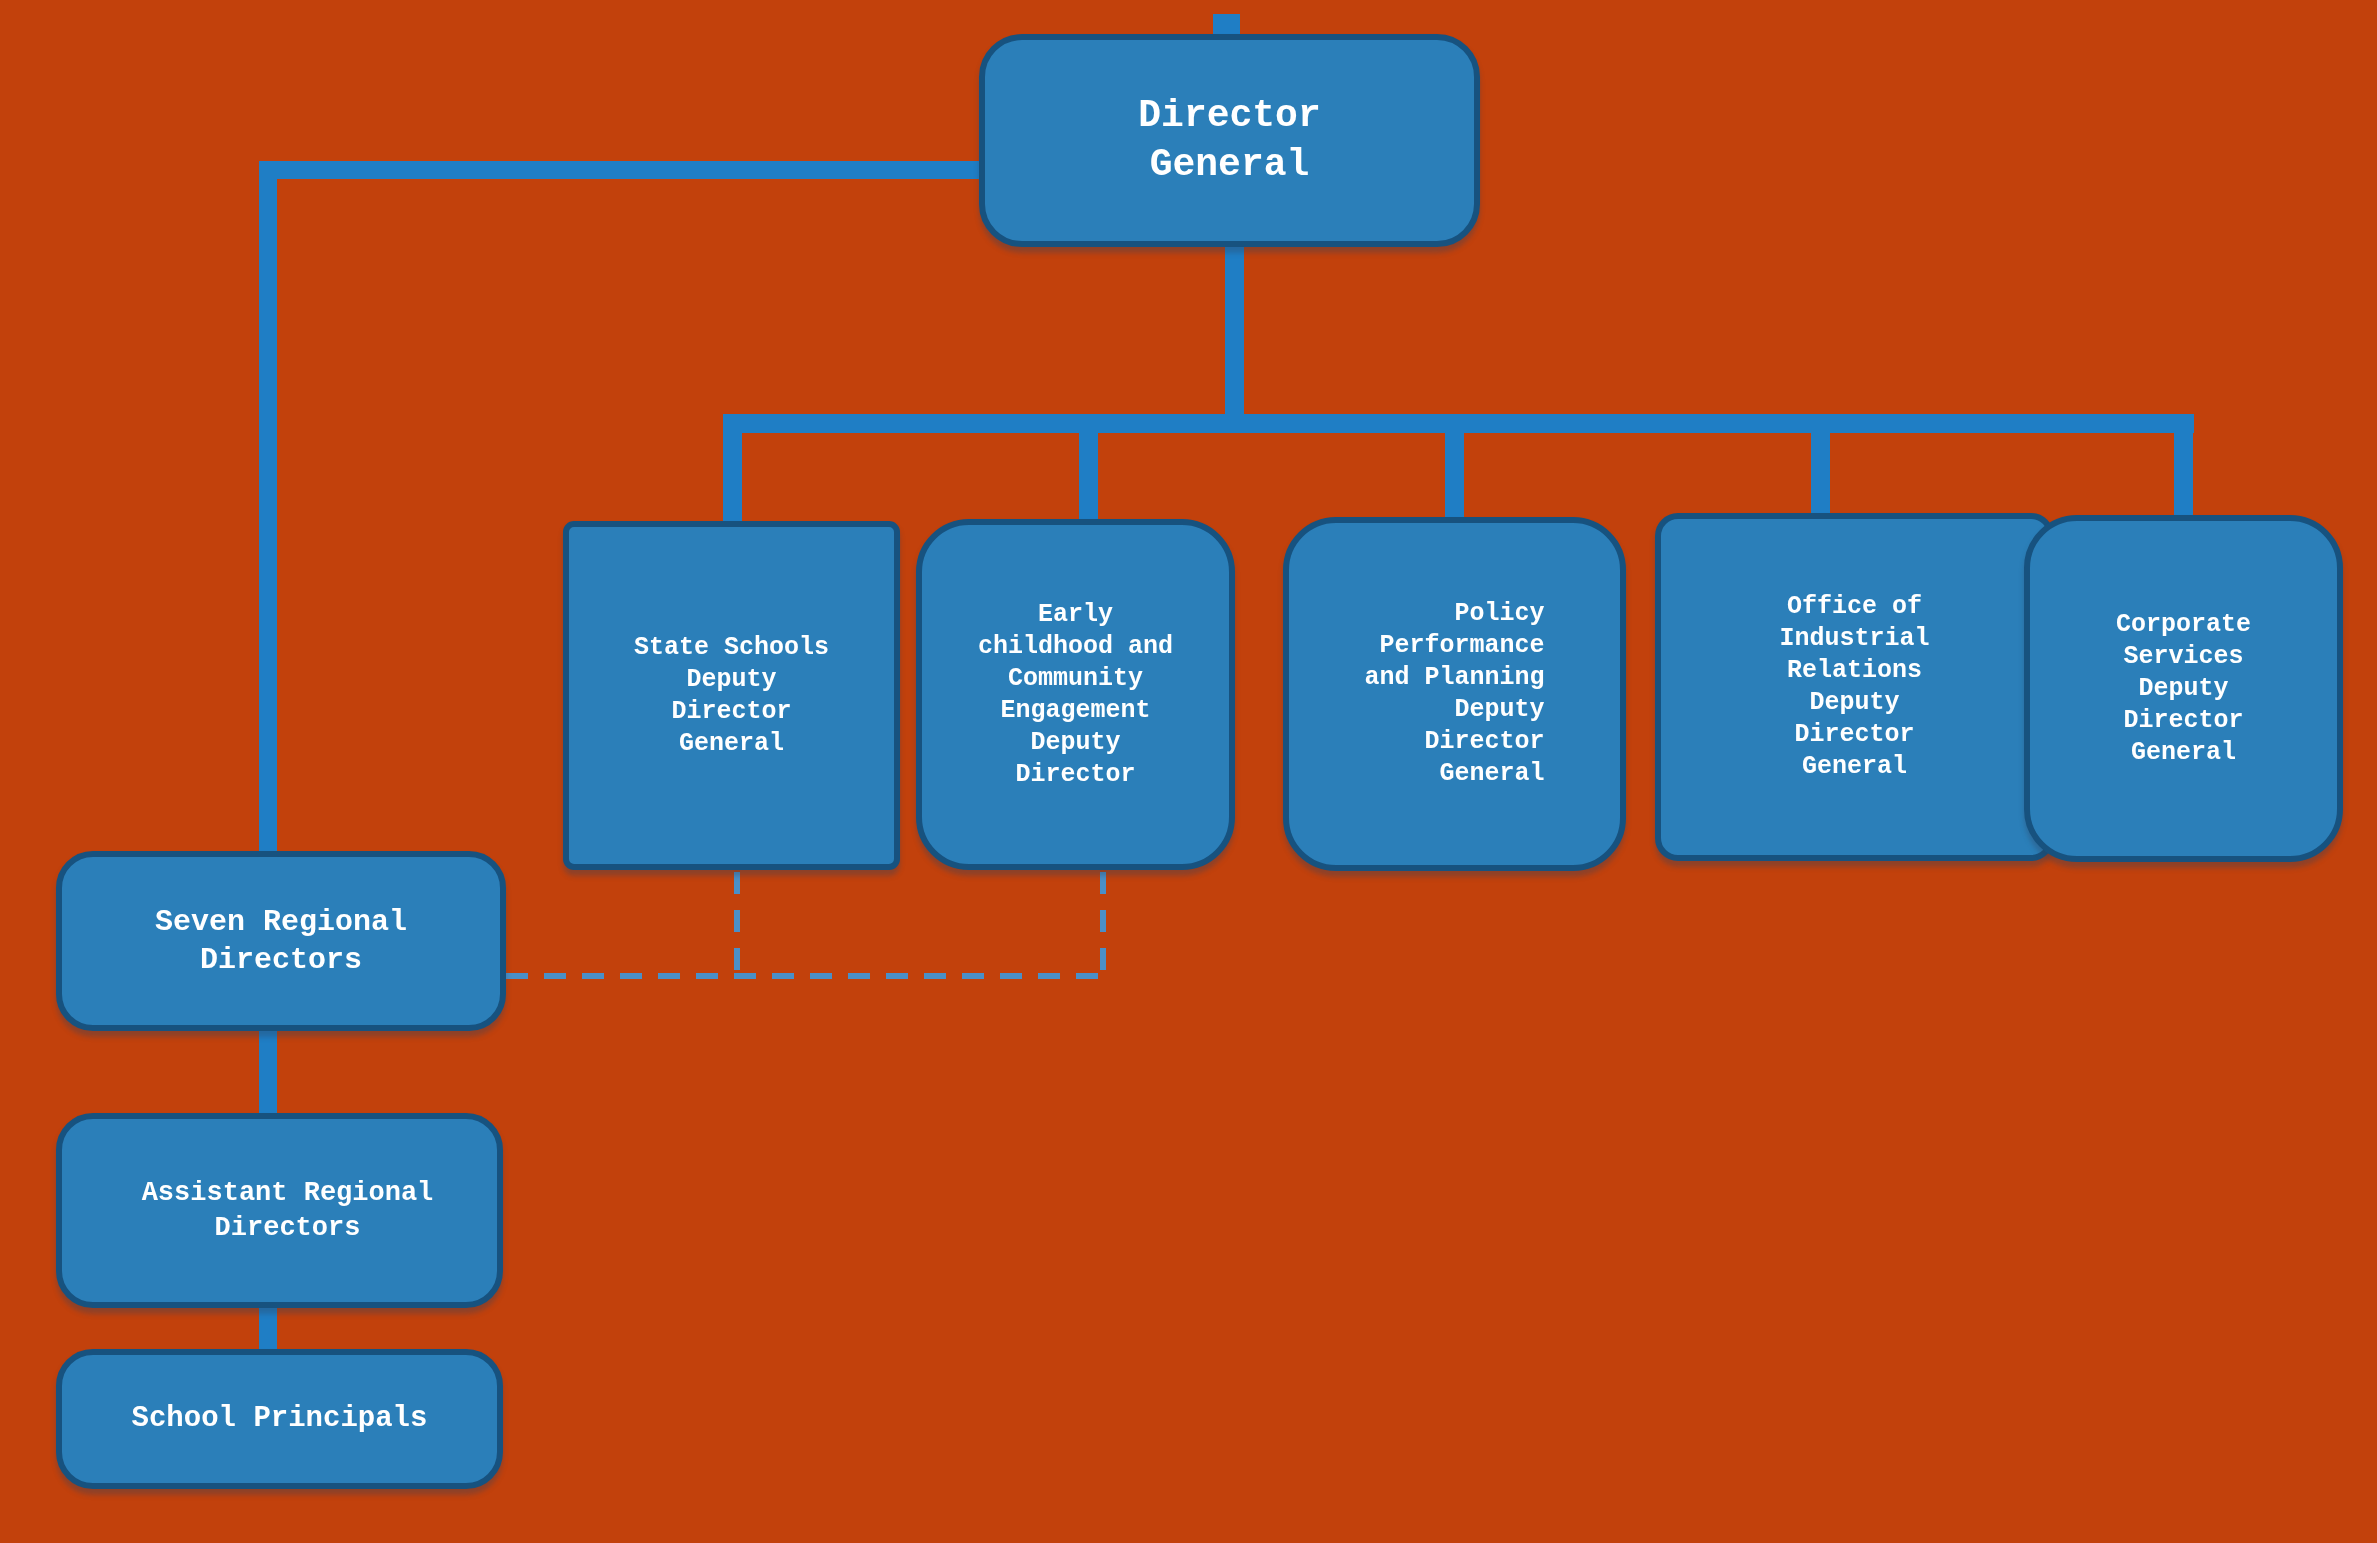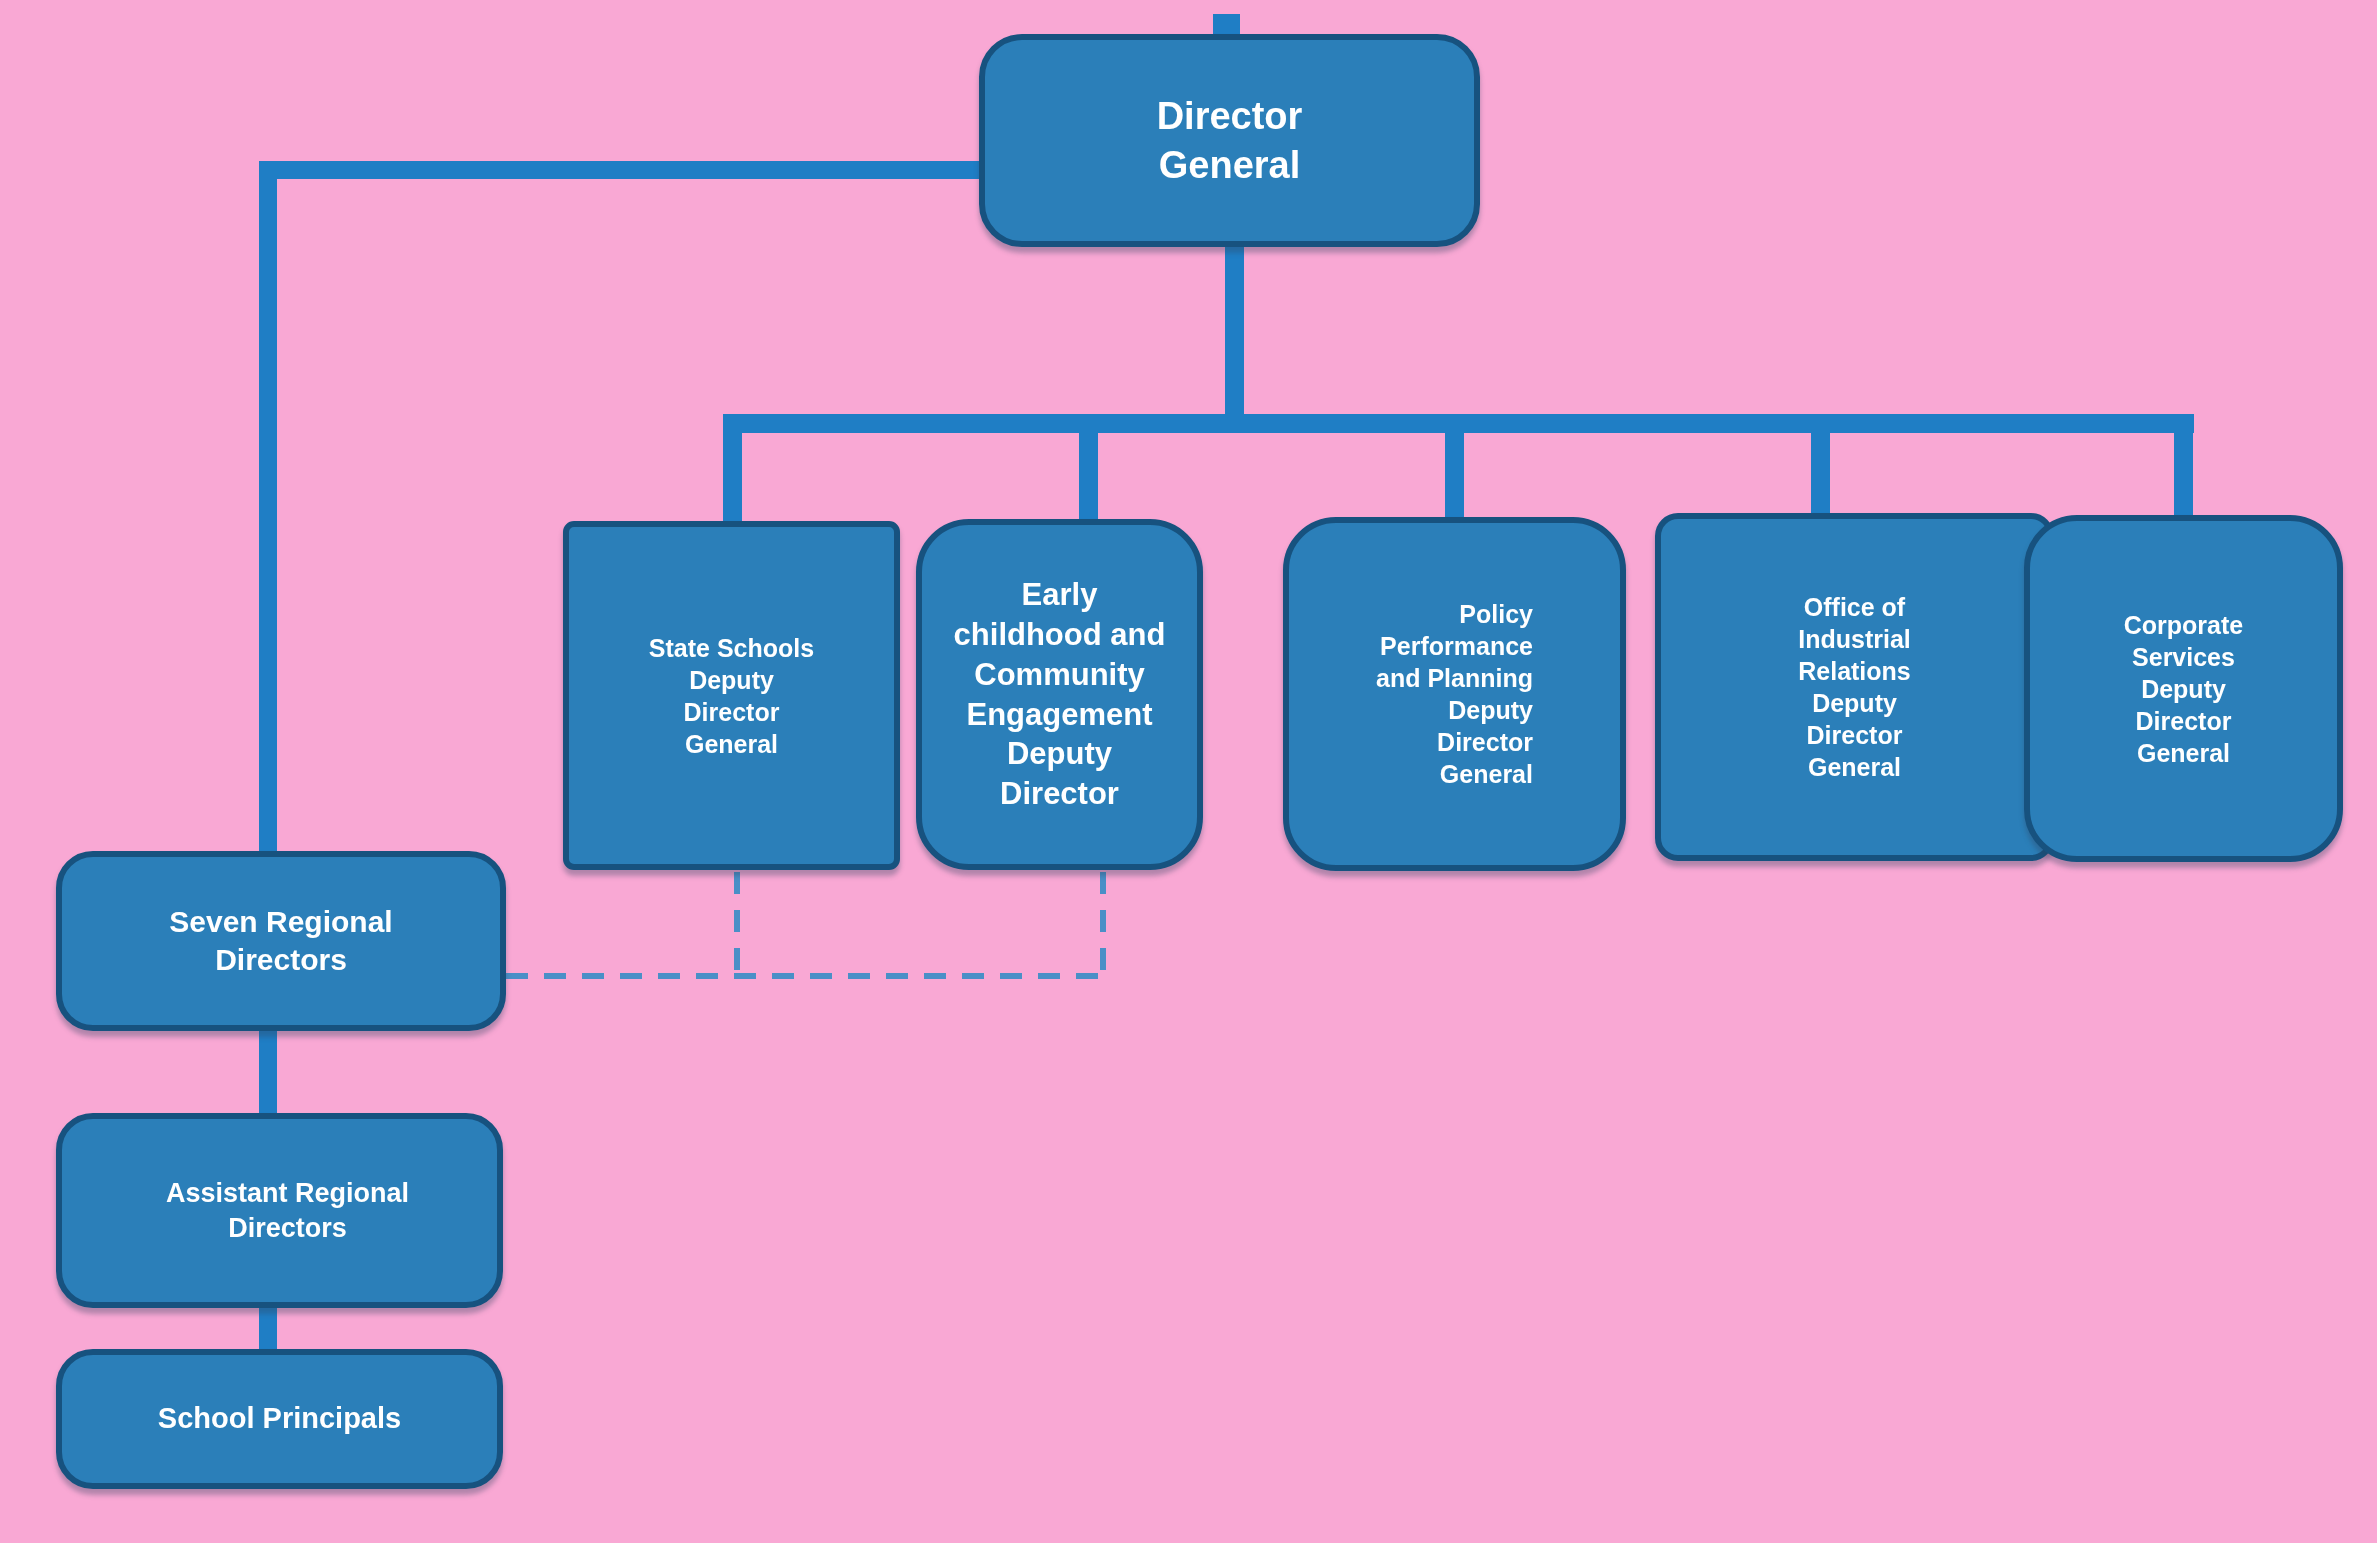--- a/index.html
+++ b/index.html
@@ -7,23 +7,23 @@
     --border:#17527f;
     --connector:#1f7ec5;
     --dashed:#4a8fc7;
     --text:#ffffff;
   }
   html,body{margin:0;padding:0;background:#ffffff;}
   .canvas{
     position:relative;
     width:2377px;
     height:1544px;
-    background:#f9a8d4;
+    background:#c2410c;
     overflow:hidden;
-    font-family:Liberation Sans, sans-serif;
+    font-family:Liberation Mono, monospace;
   }
   .node{
     position:absolute;
     box-sizing:border-box;
     background:var(--fill);
     border:6.4px solid var(--border);
     color:var(--text);
     display:flex;
     align-items:center;
     justify-content:center;
@@ -32,21 +32,21 @@
     white-space:pre-line;
     box-shadow:0 5.6px 4.8px rgba(45,65,95,0.35);
     line-height:1.28;
   }
   .line{position:absolute;background:var(--connector);}
   .dash-h{position:absolute;height:5.6px;background:repeating-linear-gradient(90deg,var(--dashed) 0 21.6px,transparent 21.6px 38px);}
   .dash-v{position:absolute;width:5.6px;background:repeating-linear-gradient(180deg,var(--dashed) 0 21.6px,transparent 21.6px 38px);}
 
   #node-director-general{left:979px;top:34px;width:501px;height:213px;border-radius:43px;font-size:38px;}
   #node-state-schools{left:563px;top:521px;width:337px;height:349px;border-radius:11px;font-size:25px;}
-  #node-early-childhood{left:916px;top:519px;width:287px;height:351px;border-radius:53px;font-size:31px;}
+  #node-early-childhood{left:916px;top:519px;width:319px;height:351px;border-radius:53px;font-size:25px;}
   #node-policy-performance{left:1283px;top:517px;width:343px;height:354px;border-radius:53px;font-size:25px;text-align:right;}
   #node-industrial-relations{left:1655px;top:513px;width:399px;height:348px;border-radius:23px;font-size:25px;}
   #node-corporate-services{left:2024px;top:515px;width:319px;height:347px;border-radius:53px;font-size:25px;}
   #node-seven-regional{left:56px;top:851px;width:450px;height:180px;border-radius:37px;font-size:30px;}
   #node-assistant-regional{left:56px;top:1113px;width:447px;height:195px;border-radius:37px;font-size:27px;padding-left:16px;}
   #node-school-principals{left:56px;top:1349px;width:447px;height:140px;border-radius:37px;font-size:29px;}
 
   #conn-top-stub{left:1213px;top:14.4px;width:27px;height:25.5px;}
   #conn-left-horizontal{left:259px;top:161px;width:720px;height:17.6px;}
   #conn-left-vertical{left:259px;top:161px;width:17.6px;height:693px;}

